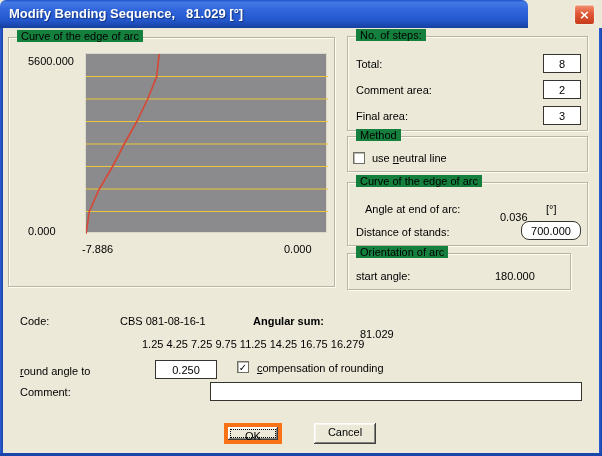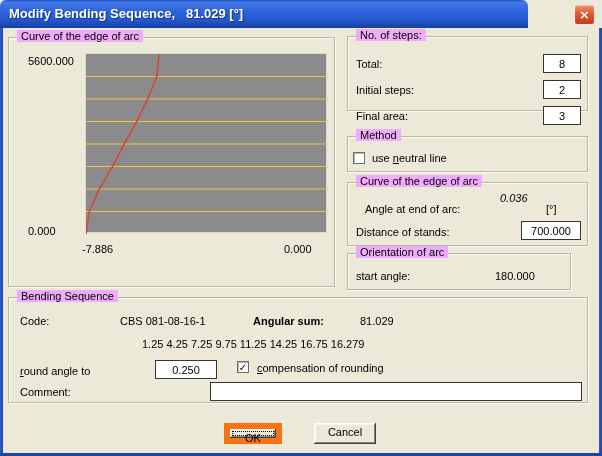--- a/index.html
+++ b/index.html
@@ -17,31 +17,31 @@
   .edge.r { left:599px; top:28px; width:3px; height:428px; }
   .edge.b { left:0; top:453px; width:602px; height:3px; background:#1a46ab; }
   .close-btn { position:absolute; left:574px; top:4px; width:21px; height:21px; border:1px solid #f3efe2;
     border-radius:3px; background:linear-gradient(180deg,#f09272 0%,#e25735 45%,#c63c1c 100%);
     color:#fff; font:bold 13px/19px "DejaVu Sans", sans-serif; text-align:center; cursor:default;
     box-shadow:inset 0 1px 1px rgba(255,255,255,.45); }
 
   
   .lbl { position:absolute; font-size:11px; color:#000; white-space:pre; }
   .group { position:absolute; border:1px solid #b8b5a4; box-shadow:1px 1px 0 #fffdf2, inset 1px 1px 0 #fffdf2; }
-  .cap { position:absolute; top:-8px; left:8px; background:#f0abfc; padding:0 4px; font-size:11px; white-space:nowrap; }
+  .cap { position:absolute; top:-8px; left:8px; background:#15803d; padding:0 4px; font-size:11px; white-space:nowrap; }
   .tb { position:absolute; border:1px solid #35352f; background:#fff; font-family:"Liberation Sans",sans-serif;
     font-size:11px; color:#000; padding:0 3px; }
   .tb.num { text-align:center; }
   .cb { position:absolute; width:12px; height:12px; background:#fff; border:1px solid #6e6e64;
     box-shadow:inset 1px 1px 0 #b9b9b1; font:bold 10px/11px "DejaVu Sans", sans-serif; text-align:center; color:#000; }
   .btn { position:absolute; height:21px; background:#ece9d8; font-size:11px; text-align:center; color:#000;
     box-shadow:inset -1px -1px 0 #404040, inset 1px 1px 0 #ffffff, inset -2px -2px 0 #84847c, inset 2px 2px 0 #f7f6f0;
     cursor:default; }
   .btn .face { position:absolute; left:3px; top:3px; right:3px; bottom:3px; line-height:13px; }
-  .btn.default { border:6px solid #f97316; box-shadow:inset -1px -1px 0 #404040, inset 1px 1px 0 #ffffff,
+  .btn.default { border:4px solid #f97316; box-shadow:inset -1px -1px 0 #404040, inset 1px 1px 0 #ffffff,
     inset -2px -2px 0 #84847c, inset 2px 2px 0 #f7f6f0; }
   .btn.default .face { outline:1px dotted #000; }
 
   
   .plot { position:absolute; left:85px; top:53px; width:242px; height:180px; background:#8b8b8d;
     border:1px solid #dcd9ca; }
   .plot svg { position:absolute; left:0; top:0; }
 </style>
 </head>
 <body>
@@ -73,58 +73,55 @@
           <line x1="0" x2="242" y1="67.5" y2="67.5" stroke="#edc63b"></line>
           <line x1="0" x2="242" y1="45.0" y2="45.0" stroke="#edc63b"></line>
           <line x1="0" x2="242" y1="22.5" y2="22.5" stroke="#edc63b"></line>
         </g>
       <polyline fill="none" stroke-width="1.7" stroke="#d44a38" points="0.0,180.0 3.3,157.5 13.3,135.0 26.6,112.5 38.2,90.0 50.8,67.5 61.7,45.0 70.7,22.5 73.1,0.0"></polyline>
     </svg>
   </div>
   <span class="lbl" style="left:82px; top:243px;">-7.886</span>
   <span class="lbl" style="left:284px; top:243px;">0.000</span>
 
-  <div class="group" style="left:347px; top:36px; width:241px; height:75px;">
+  <div class="group" style="left:347px; top:36px; width:241px; height:95px;">
     <span class="cap">No. of steps:</span>
   </div>
   <span class="lbl" style="left:356px; top:58px;">Total:</span>
   <input class="tb num" style="left: 543px; top: 54px; width: 38px; height: 19px;" value="8">
-  <span class="lbl" style="left:356px; top:84px;">Initial steps:</span>
+  <span class="lbl" style="left:356px; top:84px;">Comment area:</span>
   <input class="tb num" style="left: 543px; top: 80px; width: 38px; height: 19px;" value="2">
   <span class="lbl" style="left:356px; top:110px;">Final area:</span>
   <input class="tb num" style="left: 543px; top: 106px; width: 38px; height: 19px;" value="3">
 
   <div class="group" style="left:347px; top:136px; width:241px; height:36px;">
     <span class="cap">Method</span>
   </div>
   <div class="cb" style="left:353px; top:152px;"></div>
   <span class="lbl" style="left:372px; top:152px;"><span>use </span><span style="text-decoration:underline">n</span><span>eutral line</span></span>
 
   <div class="group" style="left:347px; top:182px; width:241px; height:64px;">
     <span class="cap">Curve of the edge of arc</span>
   </div>
   <span class="lbl" style="left:356px; top:203px;margin-left:9px;">Angle at end of arc:</span>
-  <span class="lbl" style="left:500px; top:192px;font-style:italic;">0.036</span>
+  <span class="lbl" style="left:500px; top:211px;">0.036</span>
   <span class="lbl" style="left:546px; top:203px;">[°]</span>
   <span class="lbl" style="left:356px; top:226px;text-align:right;">Distance of stands:</span>
-  <input class="tb num" style="left: 521px; top: 221px; width: 60px; height: 19px;" value="700.000">
+  <input class="tb num" style="left: 521px; top: 221px; width: 60px; height: 19px; border-radius: 8px;" value="700.000">
 
   <div class="group" style="left:347px; top:253px; width:224px; height:37px;">
     <span class="cap">Orientation of arc</span>
   </div>
   <span class="lbl" style="left:356px; top:270px;">start angle:</span>
   <span class="lbl" style="left:495px; top:270px;">180.000</span>
 
-  <div class="group" style="left:8px; top:297px; width:580px; height:106px;">
-    <span class="cap">Bending Sequence</span>
-  </div>
   <span class="lbl" style="left:20px; top:315px;">Code:</span>
   <span class="lbl" style="left:120px; top:315px;text-align:center;">CBS 081-08-16-1</span>
   <span class="lbl" style="left:253px; top:315px;font-weight:bold;">Angular sum:</span>
-  <span class="lbl" style="left:360px; top:315px;">81.029</span>
+  <span class="lbl" style="left:360px; top:328px;">81.029</span>
   <span class="lbl" style="left:142px; top:338px;">1.25 4.25 7.25 9.75 11.25 14.25 16.75 16.279</span>
   <span class="lbl" style="left:20px; top:365px;"><span></span><span style="text-decoration:underline">r</span><span>ound angle to</span></span>
   <input class="tb num" style="left: 155px; top: 360px; width: 62px; height: 19px;" value="0.250">
   <div class="cb" style="left:237px; top:361px;">
     <span>✓</span>
   </div>
   <span class="lbl" style="left:257px; top:362px;"><span></span><span style="text-decoration:underline">c</span><span>ompensation of rounding</span></span>
   <span class="lbl" style="left:20px; top:386px;">Comment:</span>
   <input class="tb" style="left: 210px; top: 382px; width: 372px; height: 19px;" value="">
 

